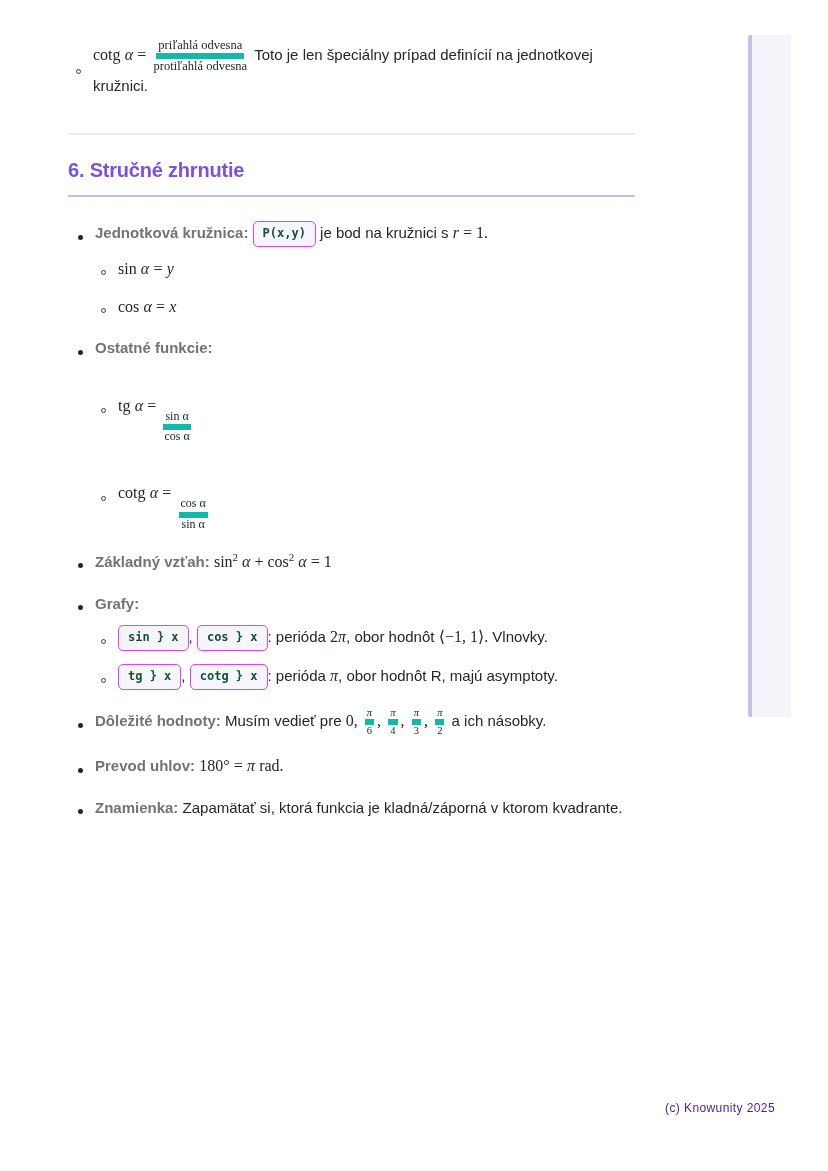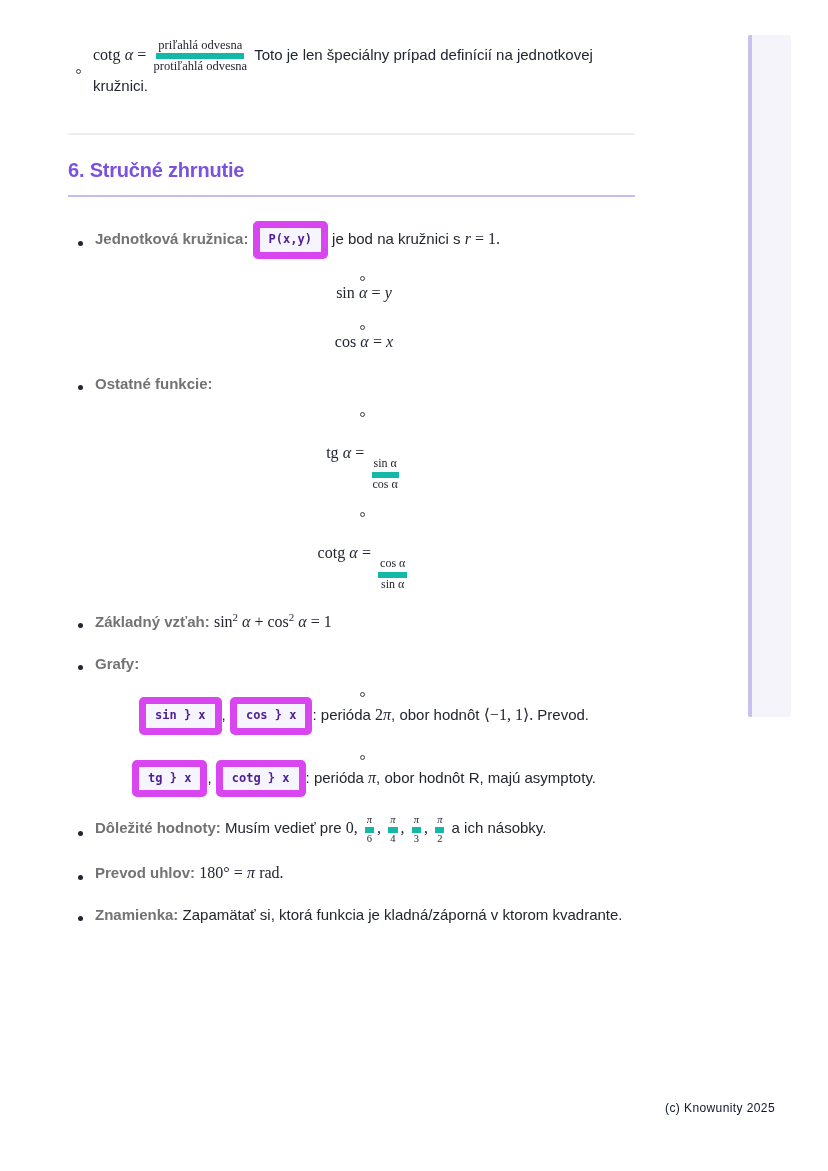--- a/index.html
+++ b/index.html
@@ -17,21 +17,21 @@
     background:#22262f; margin:8px 12px 0 10px;
   }
   .circ {
     flex:0 0 auto; width:5px; height:5px; border-radius:50%;
     background:#fff; border:1.6px solid #3a3f4a; margin:7px 12px 0 8px;
   }
   .row-text { flex:1 1 auto; font-size:15px; line-height:1.55; }
   .bold { font-weight:bold; color:#737373; }
 
   .sublist { margin:10px 0 2px 25px; }
-  .sublist .row { margin-bottom:13px;flex-direction:column; }
+  .sublist .row { margin-bottom:13px; }
 
   .main-item { margin-bottom:17px; }
 
   
   .math { font-family:"Liberation Serif", serif; font-size:16px; }
   .it { font-style:italic; }
   .math sup { font-size:11px; }
 
   .frac {
     display:inline-flex; flex-direction:column; align-items:center;
@@ -39,41 +39,41 @@
     line-height:1.15; margin:0 3px;
   }
   .frac .num { border-bottom:6px solid #14b8a6; padding:0 2px 1px; }
   .frac.big  { font-size:12.5px; }
   .frac.mid  { font-size:12px;margin-top:40px; }
   .frac.tiny { font-size:10.5px; line-height:1.1; }
 
   
   .badge {
     display:inline-block; font-family:"DejaVu Sans Mono", monospace;
-    font-size:12px; font-weight:bold; color:#4c1d95;
-    background:#f6f4fc; border:7px solid #d946ef; border-radius:5px;
+    font-size:12px; font-weight:bold; color:#14532d;
+    background:#f6f4fc; border:1px solid #d946ef; border-radius:5px;
     padding:2px 9px 3px; vertical-align:middle; white-space:pre;
   }
 
   
   .divider { border:none; border-top:2px solid #ededf0; margin-top:36px; }
   h1 {
     margin-top:24px; font-size:20px; font-weight:bold; color:#7b52df;
     letter-spacing:-0.2px; line-height:1.15;
   }
   .heading-rule { height:2px; background:#c9baf1; margin-top:13px; margin-bottom:24px; }
 
   
   .side-strip {
     position:absolute; left:748px; top:35px; width:43px; height:682px;
     background:#f5f4fb; border-left:4px solid #c8c1ee; border-radius:2px;
   }
   .footer {
     position:absolute; top:1101px; right:53px;
-    font-size:12px; color:#0f172a; letter-spacing:0.4px;
+    font-size:12px; color:#4c1d95; letter-spacing:0.4px;
   }
 </style>
 </head>
 <body>
 
 <div class="page">
 
   <div class="side-strip"></div>
 
   <div class="content">
@@ -188,21 +188,21 @@
         </div>
       </div>
       <div class="sublist">
         <div class="row">
           <span class="circ"></span>
           <div class="row-text">
             <span class="badge">sin } x</span><span>,</span>
             <span class="badge">cos } x</span><span>: perióda</span>
             <span class="math"><span>2</span><span class="it">π</span></span><span>, obor hodnôt</span>
             <span class="math">⟨−1, 1⟩.</span>
-            <span>Prevod.</span>
+            <span>Vlnovky.</span>
           </div>
         </div>
         <div class="row">
           <span class="circ"></span>
           <div class="row-text">
             <span class="badge">tg } x</span><span>,</span>
             <span class="badge">cotg } x</span><span>: perióda</span>
             <span class="math it">π</span><span>, obor hodnôt R, majú asymptoty.</span>
           </div>
         </div>

